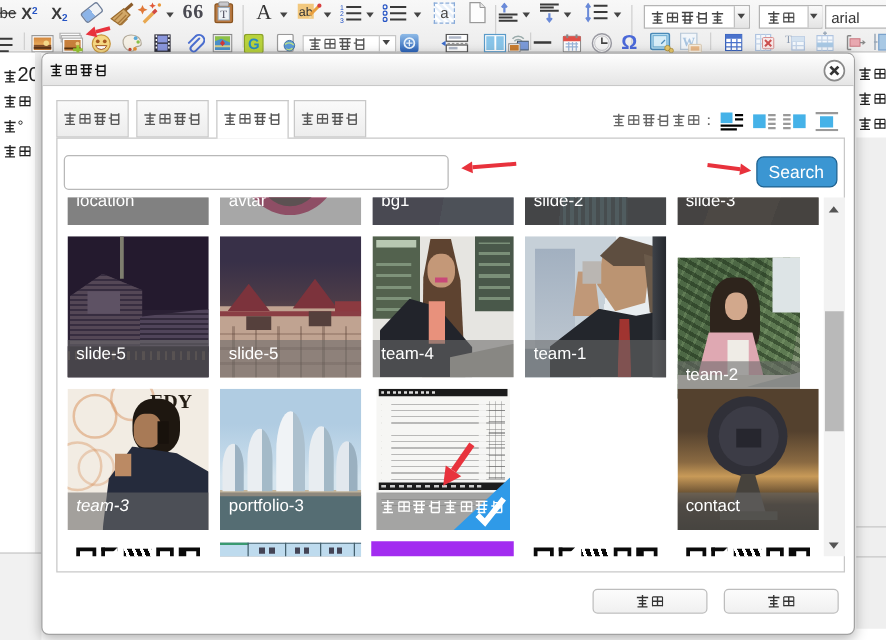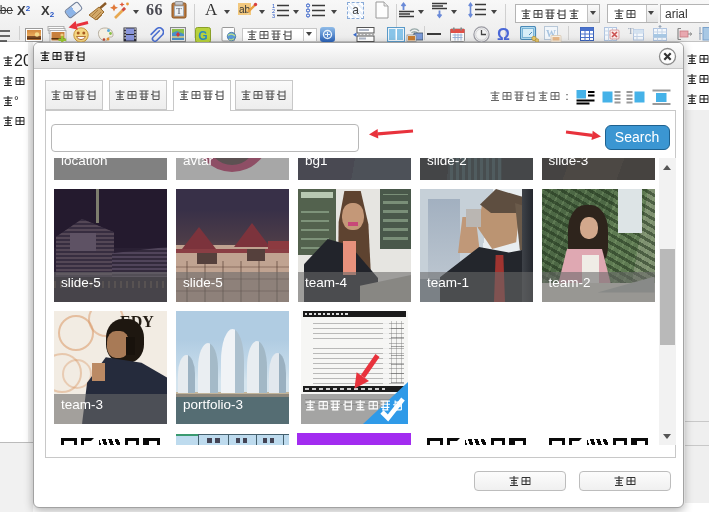--- a/index.html
+++ b/index.html
@@ -510,21 +510,21 @@
 <div class="a" style="left:60px;top:0px;width:50px;height:24px;background:#5e4e40;clip-path:polygon(0 65%,32% 0,100% 42%,100% 100%,22% 100%)"></div>
 <div class="a" style="left:95px;top:14px;width:16px;height:52px;background:#6a5a4a;clip-path:polygon(0 0,100% 10%,100% 100%,30% 90%)"></div>
 <div class="a" style="left:38px;top:28px;width:22px;height:36px;background:#c09878;clip-path:polygon(20% 0,80% 0,100% 100%,0 100%)"></div>
 <div class="a" style="left:46px;top:20px;width:15px;height:18px;background:#bab6b2"></div>
 <div class="a" style="left:20px;top:58px;width:93px;height:55px;background:#23262c;clip-path:polygon(0 55%,42% 0,74% 10%,100% 2%,100% 100%,0 100%)"></div>
 <div class="a" style="left:74px;top:66px;width:11px;height:47px;background:#a03430;clip-path:polygon(15% 0,85% 0,100% 100%,0 100%)"></div>
 <div class="a" style="left:102px;top:0;width:11px;height:113px;background:linear-gradient(90deg,#3e4248,#25282e)"></div>
       <div class="a" style="left:0;top:83px;width:113px;height:30px;background:rgba(105,105,105,0.58)"></div>
       <div class="a" style="left:7px;top:86px;color:#fff;font-size:13.5px;">team-1</div>
     </div>
-<div class="a" style="left:496.0px;top:31px;width:113px;height:113px;overflow:hidden">
+<div class="a" style="left:496.0px;top:48px;width:98px;height:113px;overflow:hidden">
       <div class="a" style="left:0;top:0;width:113px;height:113px;background:linear-gradient(100deg,#4d6845 0 55%,#5e7a52 55% 80%,#7e9070 80%)"></div>
 <div class="a" style="left:0;top:0;width:113px;height:113px;background:repeating-linear-gradient(30deg,rgba(26,44,22,0.5) 0 3px,transparent 3px 7px),repeating-linear-gradient(115deg,rgba(150,180,130,0.25) 0 2px,transparent 2px 8px)"></div>
 <div class="a" style="left:76px;top:0px;width:24px;height:44px;background:#dde4e6"></div>
 <div class="a" style="left:26px;top:16px;width:40px;height:60px;background:#2e241c;border-radius:42% 42% 30% 30%"></div>
 <div class="a" style="left:38px;top:28px;width:18px;height:22px;background:#d2a88c;border-radius:45%"></div>
 <div class="a" style="left:14px;top:60px;width:58px;height:46px;background:#dfa8b2;clip-path:polygon(20% 0,80% 0,100% 100%,0 100%)"></div>
 <div class="a" style="left:40px;top:66px;width:17px;height:28px;background:#efece6"></div>
 <div class="a" style="left:0;top:94px;width:113px;height:19px;background:#d8d6cc"></div>
 <div class="a" style="left:56px;top:88px;width:57px;height:16px;background:#b2b8b2;clip-path:polygon(0 100%,100% 0,100% 100%)"></div>
       <div class="a" style="left:0;top:83px;width:113px;height:30px;background:rgba(105,105,105,0.58)"></div>
@@ -536,21 +536,21 @@
 <div class="a" style="left:-12px;top:42px;width:40px;height:40px;border:2px solid #d8905a;border-radius:50%;opacity:0.4"></div>
 <div class="a" style="left:34px;top:-10px;width:36px;height:36px;border:2px solid #d8905a;border-radius:50%;opacity:0.45"></div>
 <div class="a" style="left:8px;top:48px;width:30px;height:30px;border:2px solid #d8905a;border-radius:50%;opacity:0.35"></div>
 <div class="a" style="left:66px;top:2px;width:50px;height:16px;color:#241d14;font-family:'Liberation Serif',serif;font-weight:bold;font-size:16px">EDY</div>
 <div class="a" style="left:52px;top:8px;width:38px;height:44px;background:#1e1710;border-radius:42%"></div>
 <div class="a" style="left:53px;top:20px;width:22px;height:27px;background:#a87a56;border-radius:40%"></div>
 <div class="a" style="left:72px;top:26px;width:9px;height:18px;background:#18120c"></div>
 <div class="a" style="left:28px;top:46px;width:85px;height:67px;background:#252b3c;clip-path:polygon(28% 0,70% 8%,100% 30%,100% 100%,0 100%,6% 38%)"></div>
 <div class="a" style="left:38px;top:52px;width:13px;height:18px;background:#bb8a64"></div>
       <div class="a" style="left:0;top:83px;width:113px;height:30px;background:rgba(105,105,105,0.58)"></div>
-      <div class="a" style="left:7px;top:86px;color:#fff;font-size:13.5px;">team-3</div>
+      <div class="a" style="left:7px;top:86px;color:#fff;font-size:13.5px;font-style:italic;">team-3</div>
     </div>
 <div class="a" style="left:130.5px;top:153.8px;width:113px;height:113px;overflow:hidden">
       <div class="a" style="left:0;top:0;width:113px;height:113px;background:linear-gradient(#b0cce2 0 25%,#c4daea 50%,#d4e4ee 62%)"></div>
 <div class="a" style="left:0;top:85px;width:113px;height:28px;background:#3a7280"></div>
 <div class="a" style="left:0;top:81px;width:113px;height:5px;background:#c2b49a"></div>
 <div class="a" style="left:2px;top:44px;width:17px;height:38px;background:linear-gradient(90deg,#e6ebef 0 60%,#9cb2c2 60%);border-radius:50% 50% 0 0"></div>
 <div class="a" style="left:22px;top:32px;width:20px;height:50px;background:linear-gradient(90deg,#eaeef2 0 60%,#a4bac8 60%);border-radius:50% 50% 0 0"></div>
 <div class="a" style="left:45px;top:18px;width:23px;height:64px;background:linear-gradient(90deg,#f0f3f6 0 60%,#acc0ce 60%);border-radius:50% 50% 0 0"></div>
 <div class="a" style="left:71px;top:30px;width:20px;height:52px;background:linear-gradient(90deg,#e8edf1 0 60%,#a2b8c6 60%);border-radius:50% 50% 0 0"></div>
 <div class="a" style="left:93px;top:42px;width:17px;height:40px;background:linear-gradient(90deg,#e2e8ee 0 60%,#9ab0c0 60%);border-radius:50% 50% 0 0"></div>
@@ -590,20 +590,30 @@
         </svg><svg class="k" width="12.5" height="12.5" style="color:#fff;margin-right:0px">
           <use href="#g4"></use>
         </svg><svg class="k" width="12.5" height="12.5" style="color:#fff;margin-right:0px">
           <use href="#g3"></use>
         </svg></div>
     </div>
 <svg class="a" width="52" height="62" style="left:294.0px;top:183.0px;z-index:60">
       <line x1="37.5" y1="14.5" x2="22.8" y2="35.6" stroke="#e8323c" stroke-width="5"></line>
       <polygon points="14.5,47.5 29.0,39.9 16.6,31.3" fill="#e8323c"></polygon>
     </svg>
+<div class="a" style="left:496.0px;top:153.8px;width:113px;height:113px;overflow:hidden">
+      <div class="a" style="left:0;top:0;width:113px;height:113px;background:linear-gradient(#54412e 0 30%,#8a6a42 52%,#c89a58 62%,#8a6a40 70%,#2e2214 82%,#181208)"></div>
+<div class="a" style="left:24px;top:6px;width:64px;height:64px;background:#303038;border-radius:50%"></div>
+<div class="a" style="left:33px;top:14px;width:48px;height:48px;background:#3c3c46;border-radius:50%"></div>
+<div class="a" style="left:47px;top:32px;width:20px;height:15px;background:#26262e"></div>
+<div class="a" style="left:42px;top:68px;width:30px;height:34px;background:#46423c;clip-path:polygon(32% 0,68% 0,100% 100%,0 100%)"></div>
+<div class="a" style="left:34px;top:98px;width:46px;height:7px;background:#36322a"></div>
+      <div class="a" style="left:0;top:83px;width:113px;height:30px;background:rgba(105,105,105,0.58)"></div>
+      <div class="a" style="left:7px;top:86px;color:#fff;font-size:13.5px;">contact</div>
+    </div>
 <div class="a" style="left:8.5px;top:276.0px;width:113px;height:113px;overflow:hidden">
       <div class="a" style="left:0;top:0;width:113px;height:113px;background:#fff"></div>
 <div class="a" style="left:7px;top:4px;width:16px;height:12px;border:3.5px solid #0a0a0a"></div>
 <div class="a" style="left:27px;top:4px;width:13px;height:12px;border:3.5px solid #0a0a0a;border-right-color:#fff"></div>
 <div class="a" style="left:45px;top:5px;width:22px;height:10px;background:repeating-linear-gradient(70deg,#0a0a0a 0 3.5px,transparent 3.5px 6px)"></div>
 <div class="a" style="left:71px;top:4px;width:14px;height:12px;border:3.5px solid #0a0a0a"></div>
 <div class="a" style="left:89px;top:4px;width:17px;height:12px;border:3.5px solid #0a0a0a;border-left-width:6px"></div>
     </div>
 <div class="a" style="left:130.5px;top:276.0px;width:113px;height:113px;overflow:hidden">
       <div class="a" style="left:0;top:0;width:113px;height:113px;background:#fff"></div>

